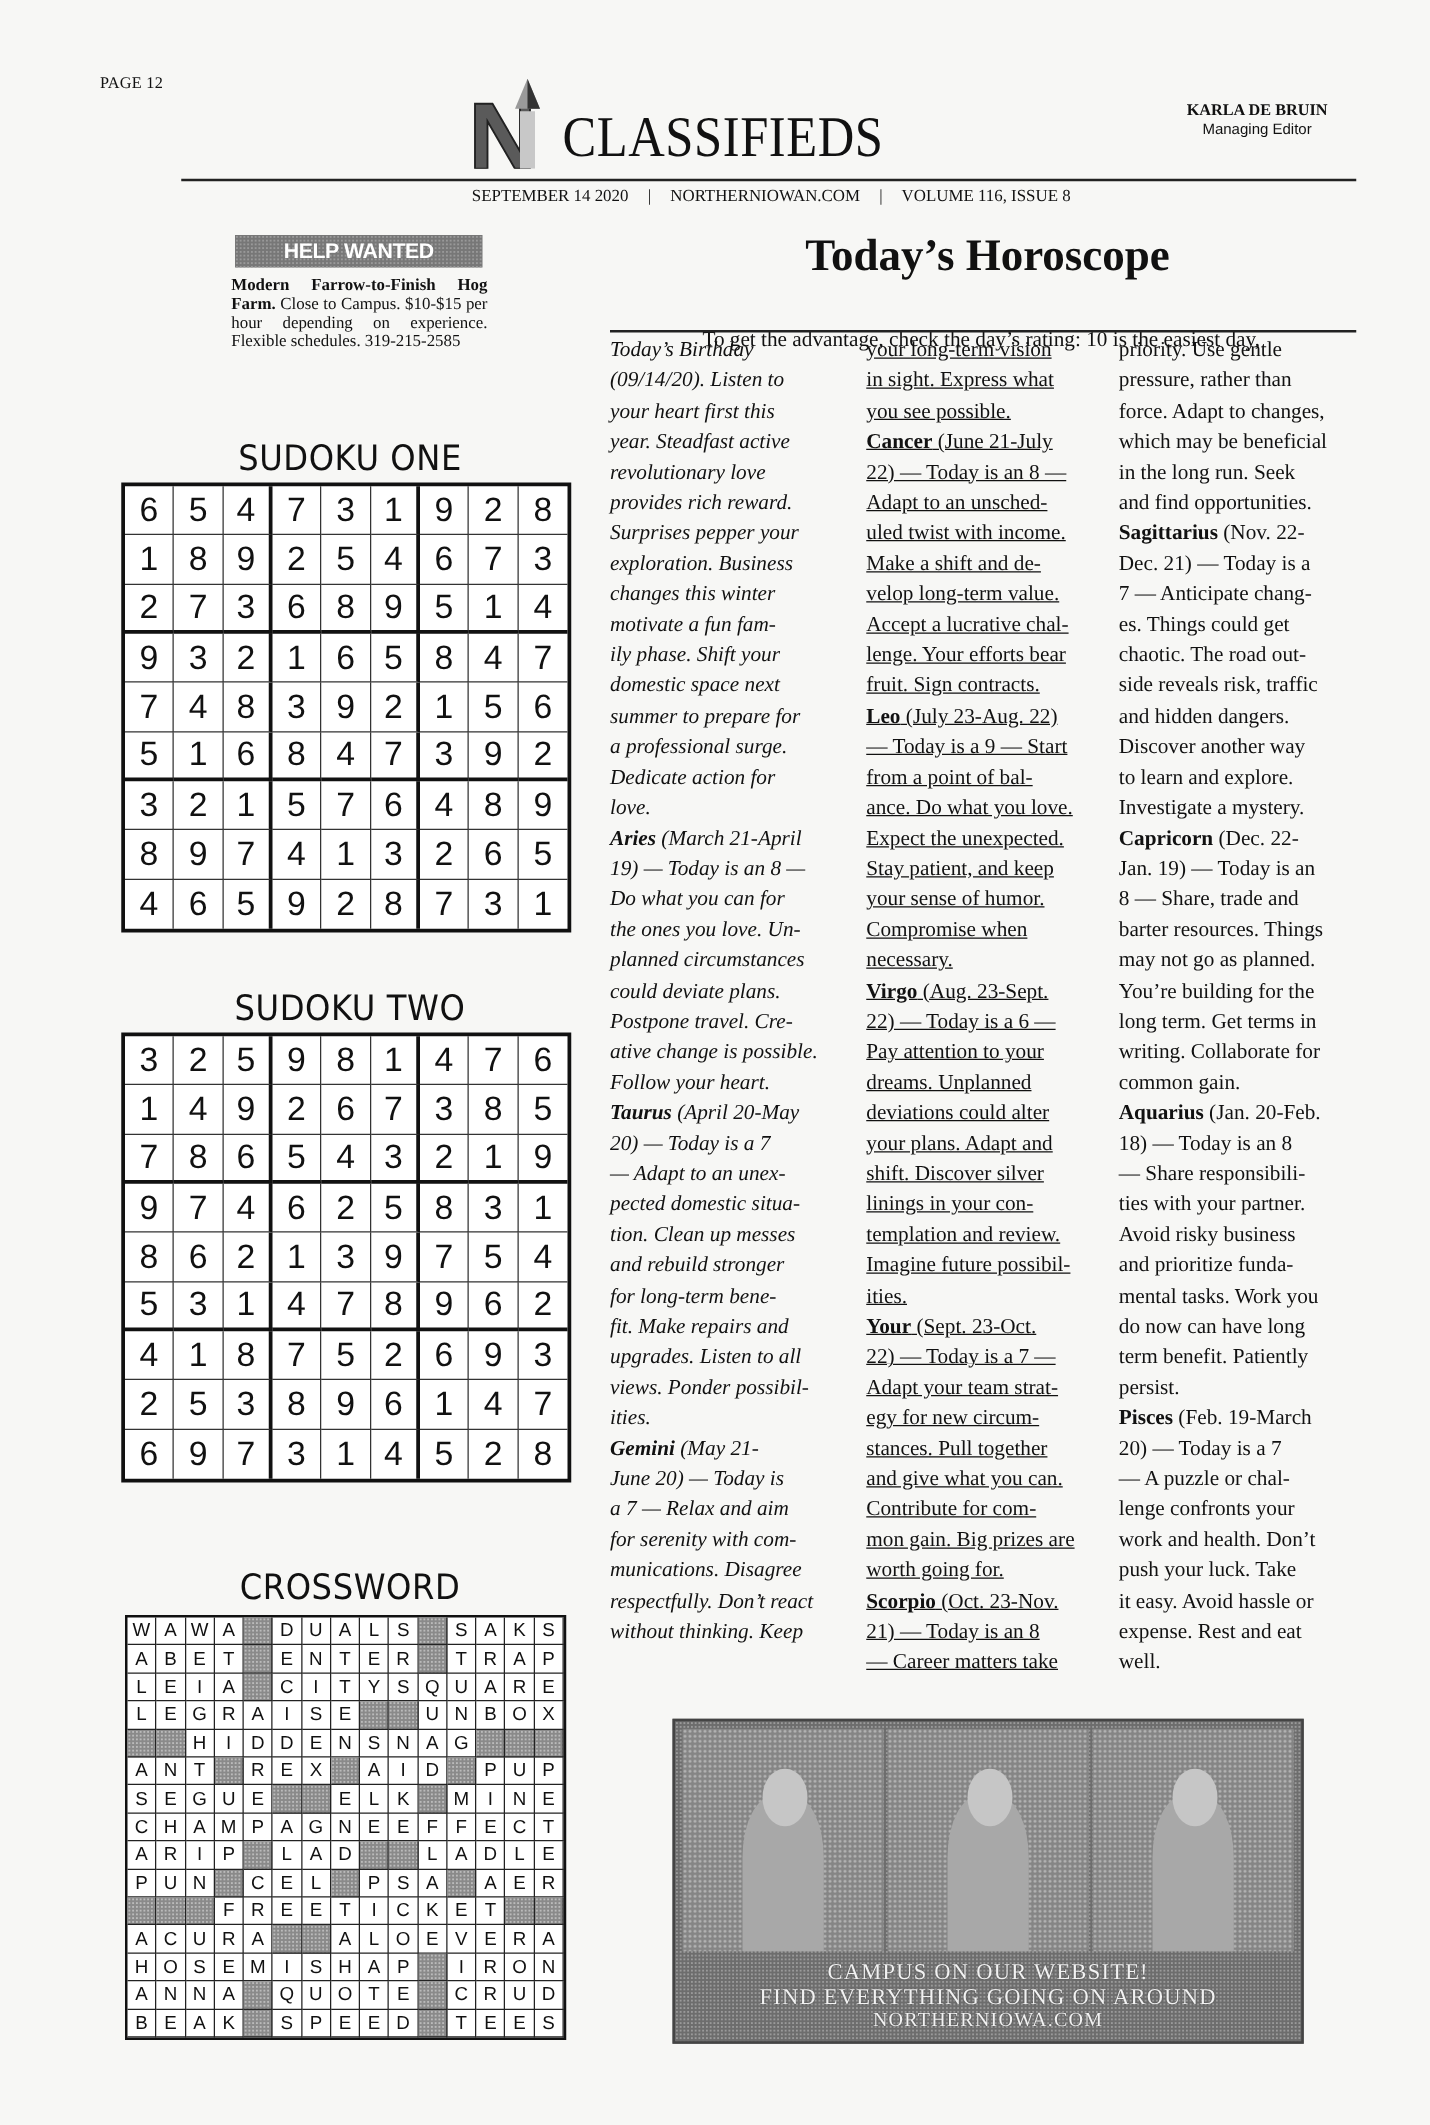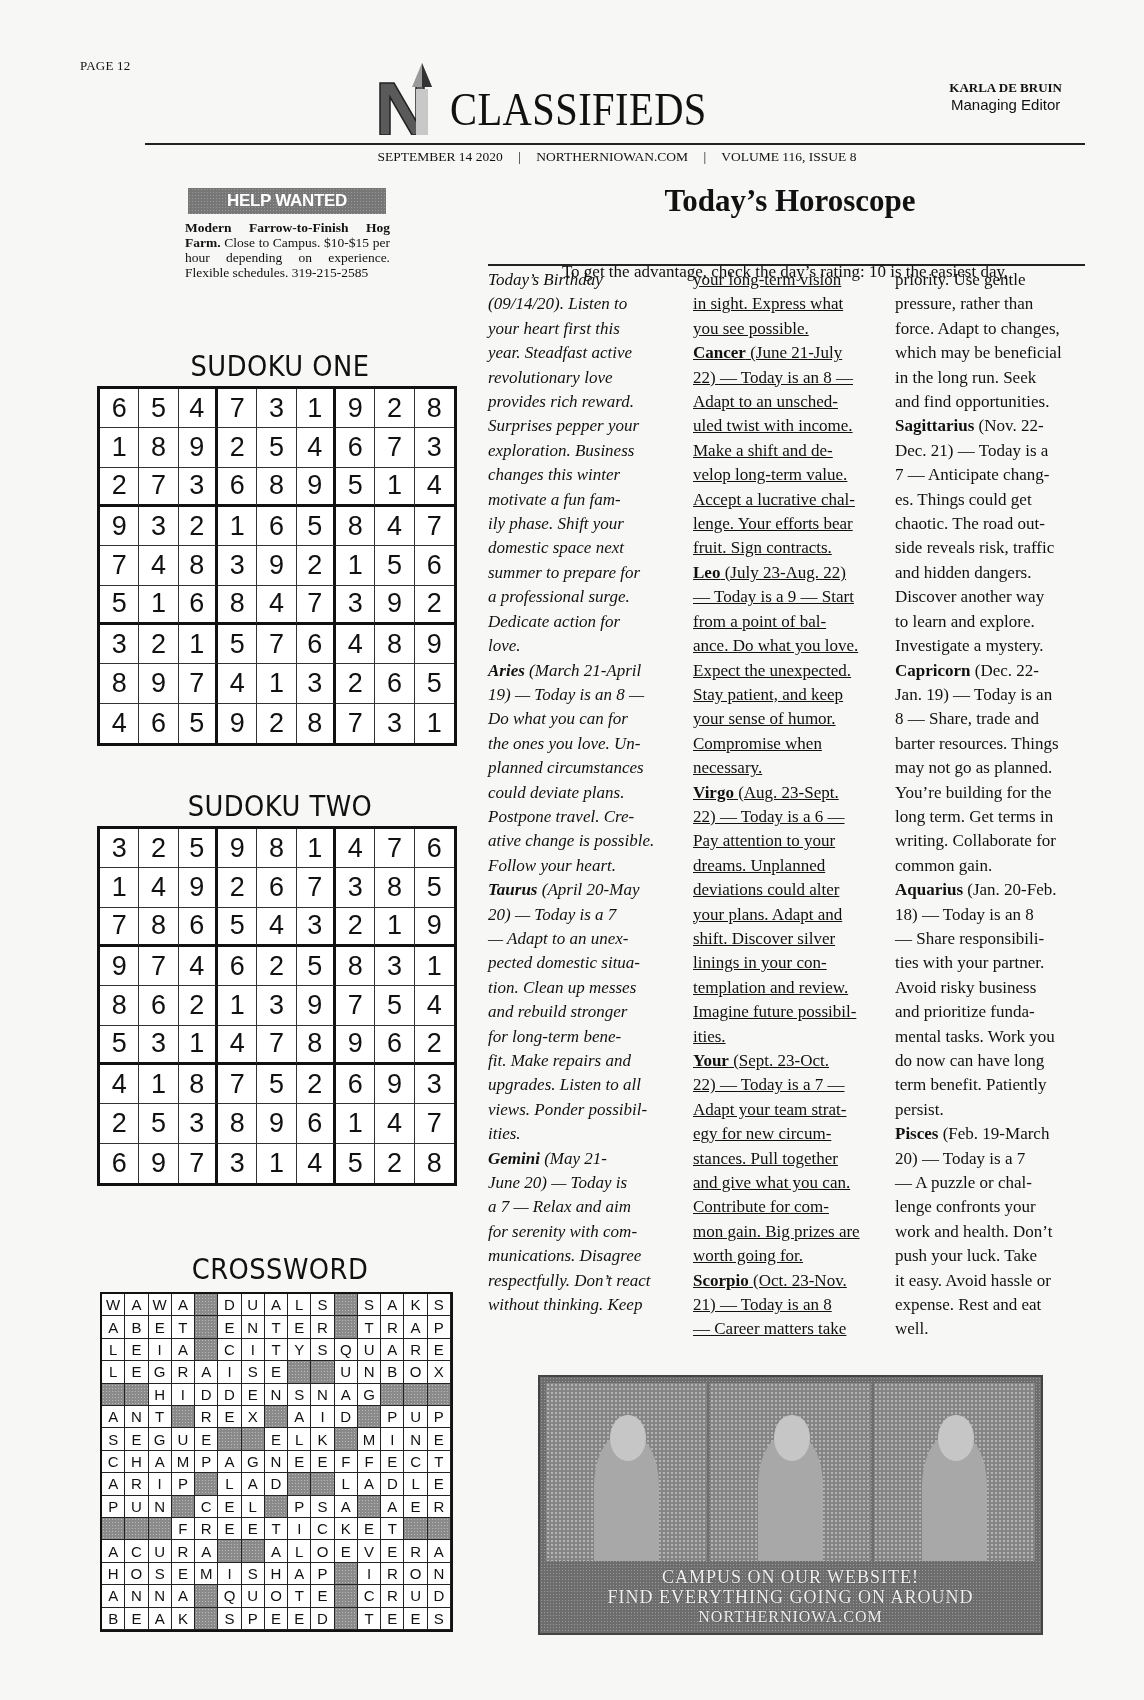--- a/index.html
+++ b/index.html
@@ -7,21 +7,21 @@
   body { position: relative; font-family: "Liberation Serif", "DejaVu Serif", serif; color: #111; }
 
   .page-no { position: absolute; left: 80px; top: 58px; font-size: 13px; font-family: "Liberation Serif", serif; letter-spacing: 0.2px; }
 
   .masthead { position: absolute; left: 370px; top: 55px; width: 380px; height: 80px; }
   .logo { position: absolute; left: 6px; top: 8px; width: 70px; height: 72px; }
   .mast-title { position: absolute; left: 80px; top: 28px; font-size: 46px; font-family: "Liberation Serif", serif; letter-spacing: 0.5px; transform: scaleX(0.88); transform-origin: left center; }
 
   .editor { position: absolute; right: 82px; top: 80px; text-align: center; }
   .editor-name { font-family: "Liberation Serif", serif; font-weight: bold; font-size: 13px; }
-  .editor-role { font-family: "Liberation Sans", sans-serif; font-size: 15px; }
+  .editor-role { font-family: "Liberation Sans", sans-serif; font-size: 12px; }
 
   .rule-top { position: absolute; left: 145px; top: 143px; width: 940px; height: 2px; background: #222; }
   .dateline { position: absolute; left: 0; top: 149px; width: 1144px; text-align: center; font-size: 13.5px; padding-left: 90px; }
   .dateline span.sep { margin: 0 12px; }
 
   .help-banner { position: absolute; left: 188px; top: 188px; width: 198px; height: 26px; background: #777; background-image: radial-gradient(#999 1px, transparent 1px); background-size: 3px 3px; color: #fff; font-family: "Liberation Sans", sans-serif; font-weight: bold; font-size: 17px; text-align: center; line-height: 26px; letter-spacing: -0.3px; }
   .help-text { position: absolute; left: 185px; top: 220px; width: 205px; font-size: 13.5px; line-height: 15px; text-align: justify; }
   .help-text b { font-weight: bold; }
 
   .puz-title { position: absolute; font-family: "DejaVu Sans", sans-serif; font-size: 28px; text-align: center; width: 370px; left: 95px; letter-spacing: 0.5px; transform: scaleX(0.92); }
@@ -29,21 +29,21 @@
   .sudoku .cell { border-right: 1px solid #333; border-bottom: 1px solid #333; font-family: "Liberation Sans", sans-serif; font-size: 27px; display: flex; align-items: center; justify-content: center; }
   .sudoku .cell.c3, .sudoku .cell.c6 { border-right: 3px solid #111; }
   .sudoku .cell.c9 { border-right: none; }
   .sudoku .cell.r3, .sudoku .cell.r6 { border-bottom: 3px solid #111; }
   .sudoku .cell.r9 { border-bottom: none; }
 
   .crossword { position: absolute; left: 100px; top: 1292px; width: 353px; height: 340px; border: 2px solid #111; display: grid; grid-template-columns: repeat(15, 1fr); grid-template-rows: repeat(15, 1fr); background: #fff; }
   .crossword .xc { border-right: 1px solid #222; border-bottom: 1px solid #222; font-family: "Liberation Sans", sans-serif; font-size: 15px; display: flex; align-items: center; justify-content: center; }
   .crossword .xc.blk { background: #8a8a8a; background-image: radial-gradient(#bbb 1px, transparent 1px); background-size: 3px 3px; }
 
-  .horo-title { position: absolute; left: 530px; top: 183px; width: 520px; text-align: center; font-weight: bold; font-size: 31px; }
+  .horo-title { position: absolute; left: 530px; top: 183px; width: 520px; text-align: center; font-weight: bold; font-size: 36px; }
   .horo-sub { position: absolute; left: 485px; top: 217px; width: 600px; text-align: center; font-size: 17px; line-height: 22px; margin-top: 44px; }
   .rule-horo { position: absolute; left: 488px; top: 264px; width: 597px; height: 2px; background: #222; }
 
   .horo-col { position: absolute; top: 268px; font-size: 17px; line-height: 24.4px; }
   .horo-col p { white-space: nowrap; }
   .horo-col b { font-weight: bold; }
   .col1 { left: 488px; width: 190px; font-style: italic; }
   .col2 { left: 693px; width: 190px; text-decoration: underline; }
   .col3 { left: 895px; width: 200px; }
 

